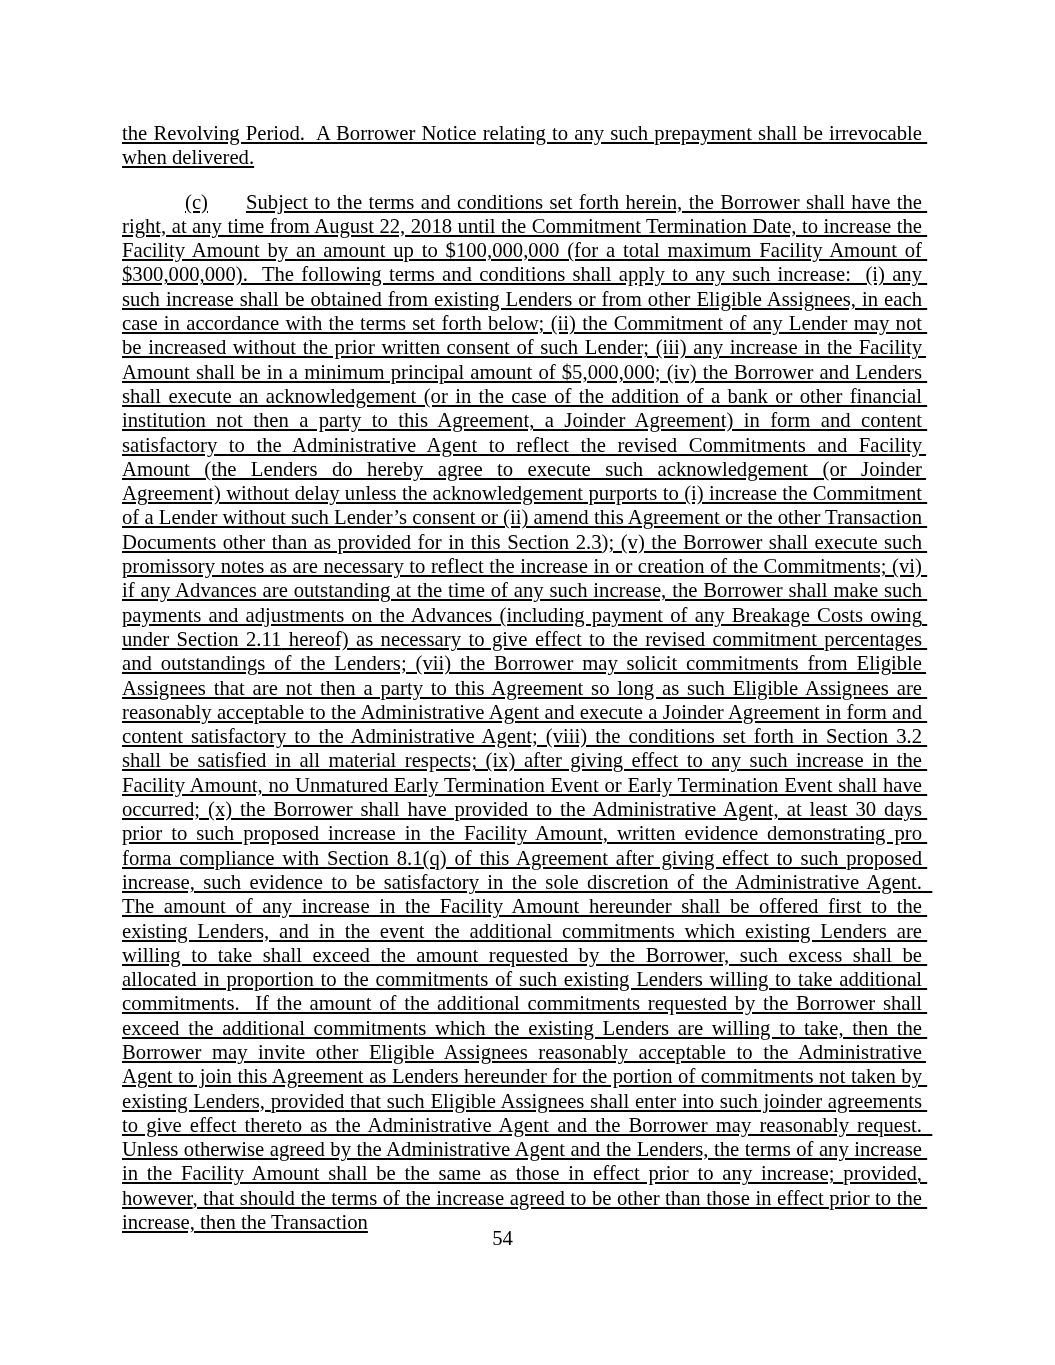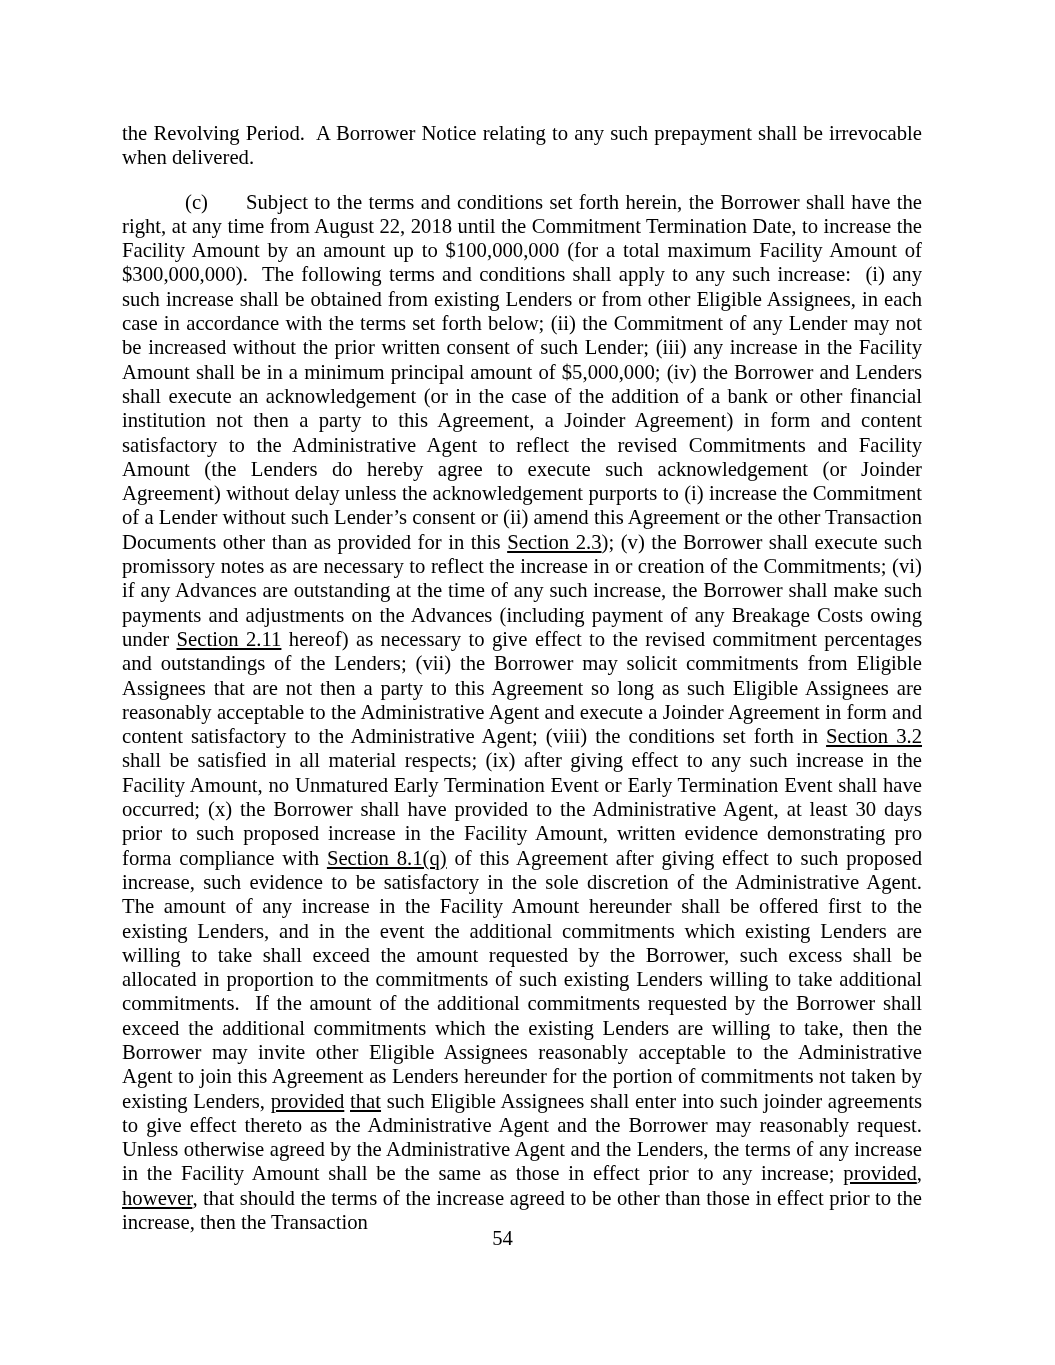--- a/index.html
+++ b/index.html
@@ -21,20 +21,21 @@
     left: 122px;
     top: 121px;
     width: 810px;
   }
   p.para {
     margin: 0 10px 20px 0;
     font-size: 20.7px;
     line-height: 24.3px;
     text-align: justify;
     white-space: pre-wrap;
+    text-decoration: underline;
   }
   p.para.indent {
     text-indent: 63px;
   }
   .tab {
     display: inline-block;
     width: 38px;
   }
   .u {
     text-decoration: underline;

